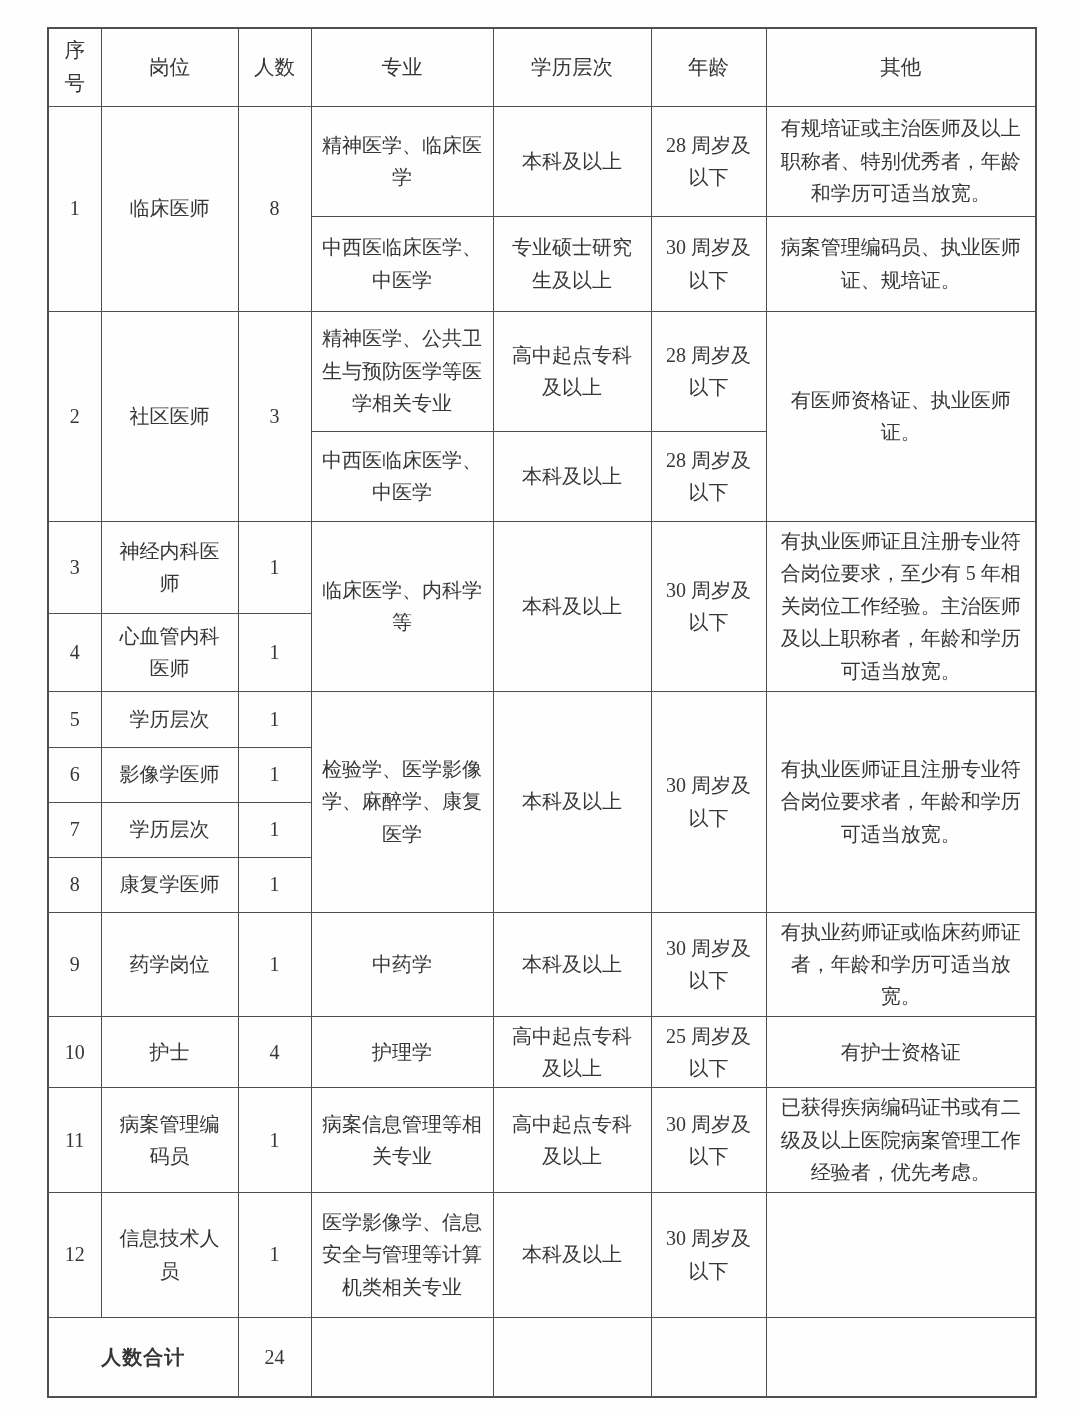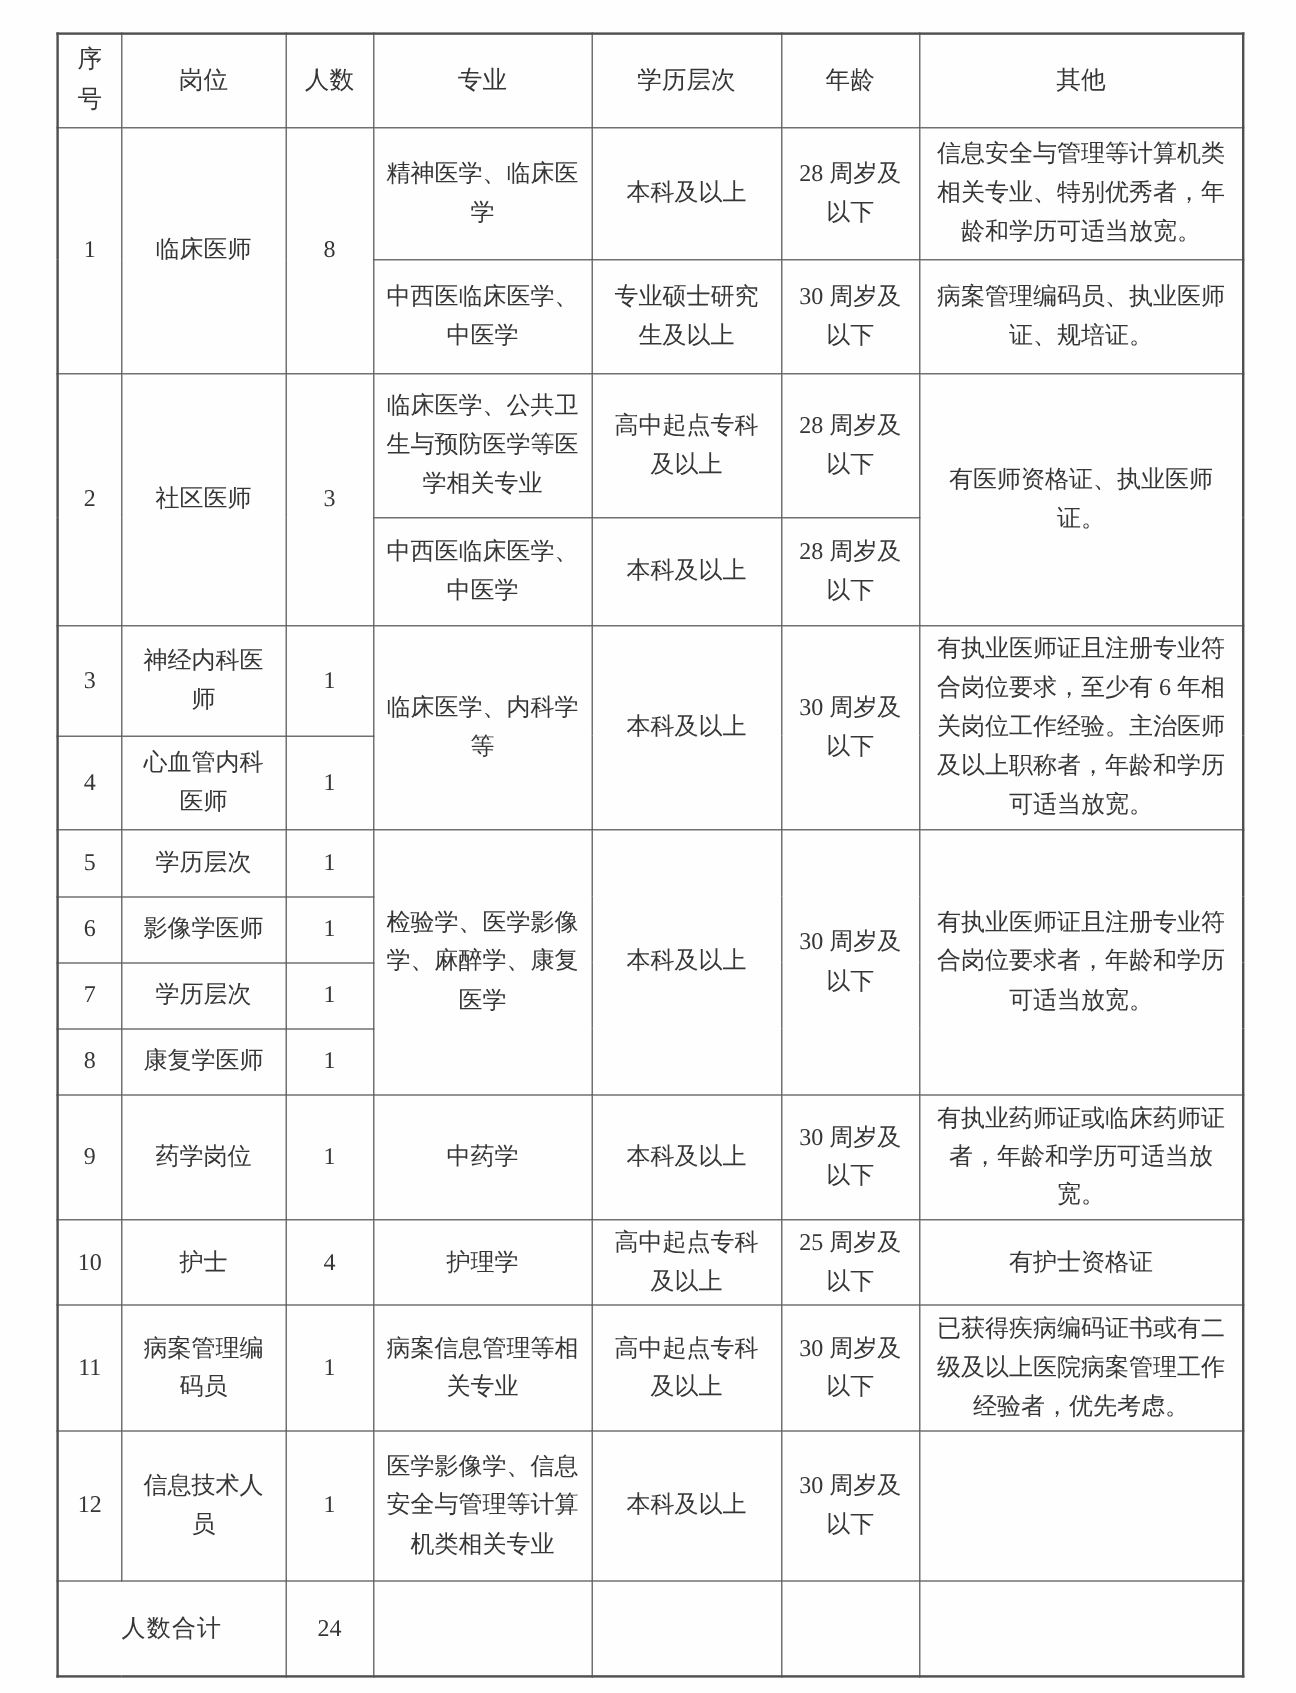--- a/index.html
+++ b/index.html
@@ -39,21 +39,21 @@
     box-sizing: border-box;
   }
   table.recruit th {
     font-weight: normal;
     font-size: 20.5px;
     padding: 3px 8px;
   }
   td.num { padding: 3px 4px; }
   td.other-cell { padding: 3px 9px; }
   td.total-label {
-    font-weight: normal;
+    font-weight: bold;
     font-size: 21px;
     letter-spacing: 1px;
   }
 </style>
 </head>
 <body>
 
 <div class="page">
   <table class="recruit">
     <colgroup>
@@ -78,52 +78,52 @@
     </thead>
     <tbody>
 
       <tr style="height:110px">
         <td class="num" rowspan="2">1</td>
         <td rowspan="2">临床医师</td>
         <td class="num" rowspan="2">8</td>
         <td>精神医学、临床医学</td>
         <td>本科及以上</td>
         <td>28 周岁及以下</td>
-        <td class="other-cell">信息安全与管理等计算机类相关专业、特别优秀者，年龄和学历可适当放宽。</td>
+        <td class="other-cell">有规培证或主治医师及以上职称者、特别优秀者，年龄和学历可适当放宽。</td>
       </tr>
       <tr style="height:95px">
         <td>中西医临床医学、中医学</td>
         <td>专业硕士研究生及以上</td>
         <td>30 周岁及以下</td>
         <td class="other-cell">病案管理编码员、执业医师证、规培证。</td>
       </tr>
 
       <tr style="height:120px">
         <td class="num" rowspan="2">2</td>
         <td rowspan="2">社区医师</td>
         <td class="num" rowspan="2">3</td>
-        <td>临床医学、公共卫生与预防医学等医学相关专业</td>
+        <td>精神医学、公共卫生与预防医学等医学相关专业</td>
         <td>高中起点专科及以上</td>
         <td>28 周岁及以下</td>
         <td class="other-cell" rowspan="2">有医师资格证、执业医师证。</td>
       </tr>
       <tr style="height:90px">
         <td>中西医临床医学、中医学</td>
         <td>本科及以上</td>
         <td>28 周岁及以下</td>
       </tr>
 
       <tr style="height:92px">
         <td class="num">3</td>
         <td>神经内科医师</td>
         <td class="num">1</td>
         <td rowspan="2">临床医学、内科学等</td>
         <td rowspan="2">本科及以上</td>
         <td rowspan="2">30 周岁及以下</td>
-        <td class="other-cell" rowspan="2">有执业医师证且注册专业符合岗位要求，至少有 6 年相关岗位工作经验。主治医师及以上职称者，年龄和学历可适当放宽。</td>
+        <td class="other-cell" rowspan="2">有执业医师证且注册专业符合岗位要求，至少有 5 年相关岗位工作经验。主治医师及以上职称者，年龄和学历可适当放宽。</td>
       </tr>
       <tr style="height:78px">
         <td class="num">4</td>
         <td>心血管内科医师</td>
         <td class="num">1</td>
       </tr>
 
       <tr style="height:56px">
         <td class="num">5</td>
         <td>学历层次</td>

